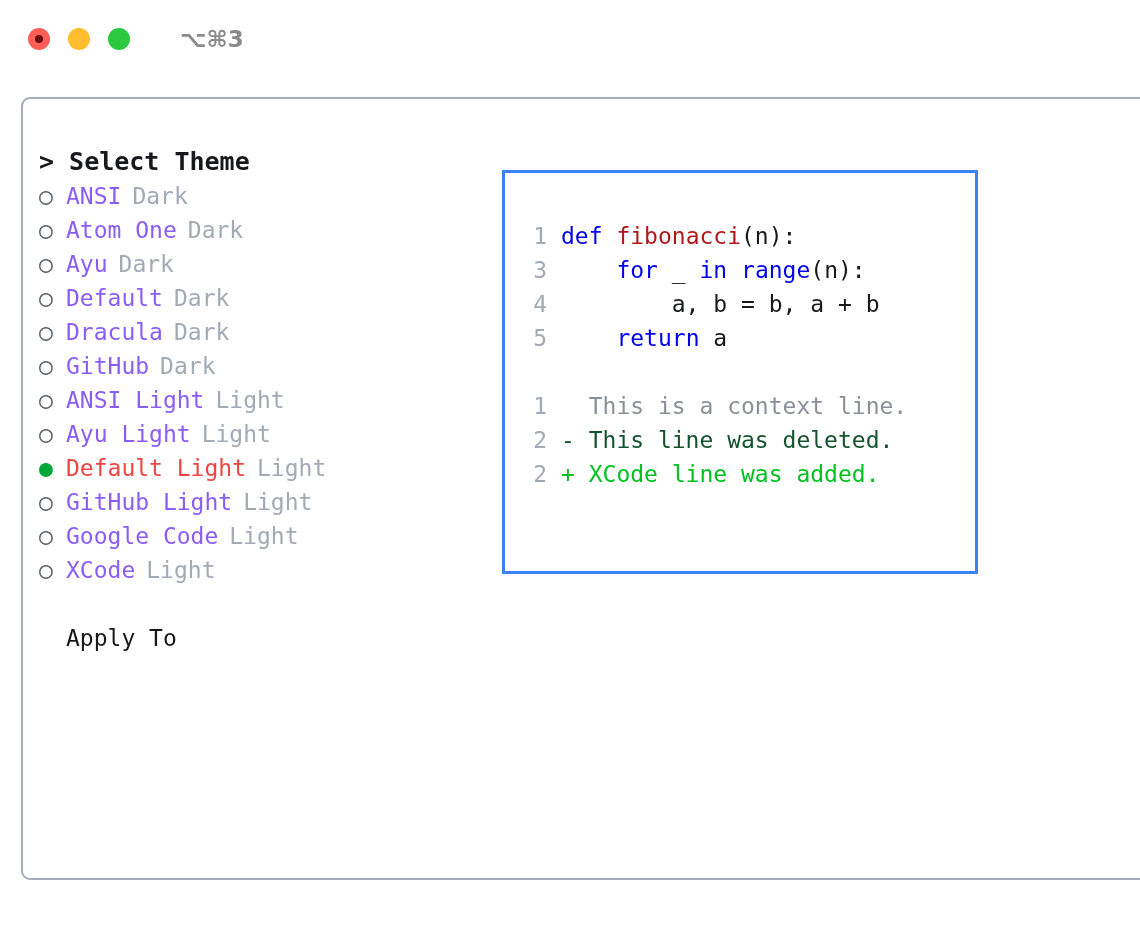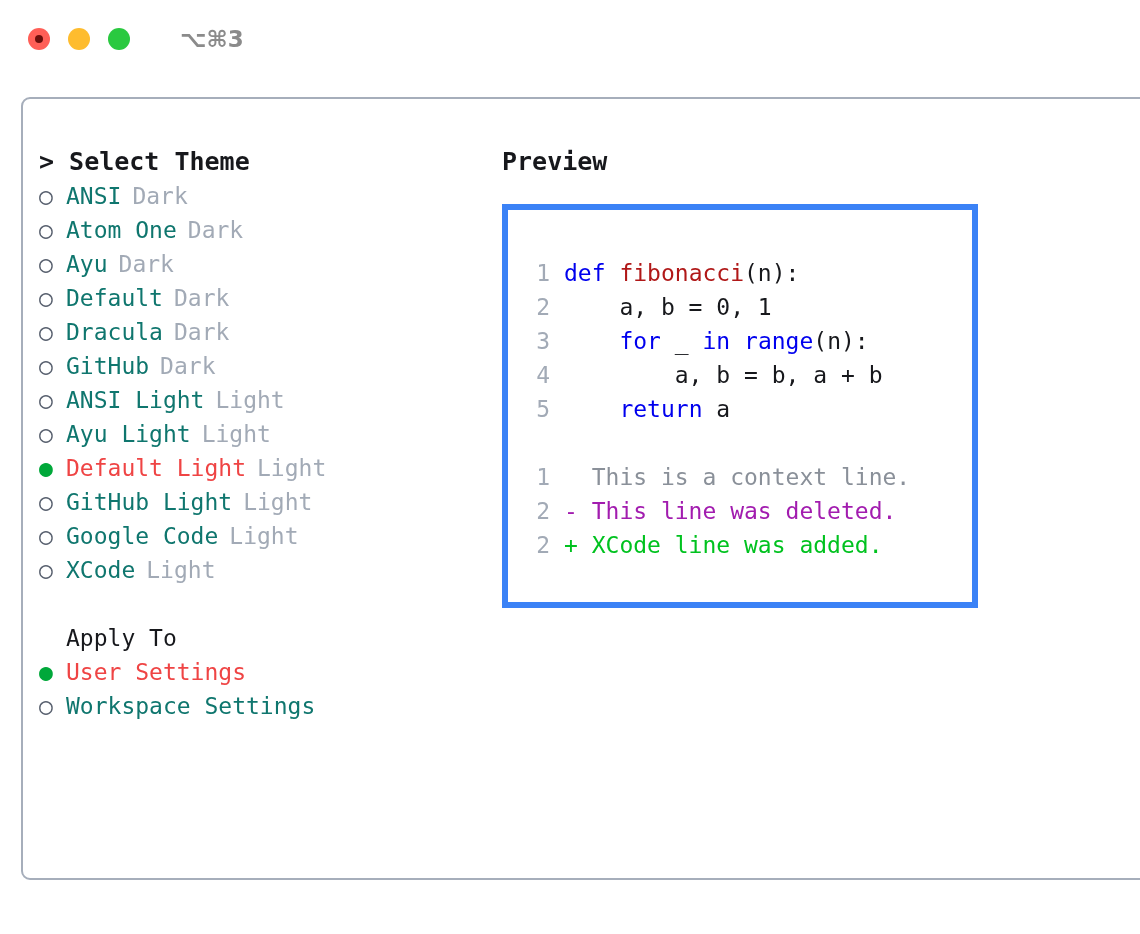--- a/index.html
+++ b/index.html
@@ -120,21 +120,21 @@
   .marker {
     width: 27px;
     flex: 0 0 27px;
     color: #6e7781;
     font-size: 23px;
     display: inline-block;
   }
   .marker.hollow::before { content: "\25CB"; color: #5a6270; }
   .marker.filled::before { content: "\25CF"; color: #00a83a; }
   .opt-name {
-    color: #0f766e;
+    color: #8b5cf6;
   }
   .opt-cat {
     color: #a2aab6;
     margin-left: 11px;
   }
   .opt.selected .opt-name { color: #ef4444; }
 
   .spacer-line { height: 34px; }
 
   .group-heading {
@@ -166,21 +166,21 @@
     font-size: 25px;
     font-weight: bold;
     color: #17181c;
     line-height: 34px;
     white-space: pre;
   }
   .preview-box {
     margin-top: 25px;
     width: 476px;
     height: 404px;
-    border: 6px solid #3b82f6;
+    border: 3px solid #3b82f6;
     box-sizing: border-box;
     background: #ffffff;
     padding: 46px 0 4px 14px;
   }
   .code-line {
     font-size: 23px;
     line-height: 34px;
     height: 34px;
     white-space: pre;
   }
@@ -188,21 +188,21 @@
     color: #a2aab6;
     display: inline-block;
     width: 28px;
     text-align: right;
     margin-right: 14px;
   }
   .tok-kw   { color: #0000ee; }
   .tok-fn   { color: #b01818; }
   .tok-pl   { color: #17181c; }
   .tok-ctx  { color: #8a9099; text-align: center; }
-  .tok-del  { color: #a21caf; text-align: center; }
+  .tok-del  { color: #14532d; text-align: center; }
   .tok-add  { color: #00c21f; }
   .blank-row { height: 34px; }
 </style>
 </head>
 <body>
 
 <div class="window">
 
   <div class="titlebar">
     <div class="dots">
@@ -232,34 +232,28 @@
             <li class="opt selected"><span class="marker filled"></span><span class="opt-name">Default Light</span><span class="opt-cat">Light</span></li>
             <li class="opt"><span class="marker hollow"></span><span class="opt-name">GitHub Light</span><span class="opt-cat">Light</span></li>
             <li class="opt"><span class="marker hollow"></span><span class="opt-name">Google Code</span><span class="opt-cat">Light</span></li>
             <li class="opt"><span class="marker hollow"></span><span class="opt-name">XCode</span><span class="opt-cat">Light</span></li>
           </ul>
 
         <div class="spacer-line"></div>
 
         <div class="group-heading">Apply To</div>
 
-        <ul class="list" id="apply-list">
-            <li class="opt selected"><span class="marker filled"></span><span class="opt-name">User Settings</span></li>
-            <li class="opt"><span class="marker hollow"></span><span class="opt-name">Workspace Settings</span></li>
-          </ul>
 
       </div>
 
       <div class="right-col">
-        <div class="preview-title">Preview</div>
 
         <div class="preview-box">
           <div id="code-block">
               <div class="code-line"><span class="lineno">1</span><span class="tok-kw">def </span><span class="tok-fn">fibonacci</span><span class="tok-pl">(n):</span></div>
-              <div class="code-line"><span class="lineno">2</span><span class="tok-pl">    a, b = 0, 1</span></div>
               <div class="code-line"><span class="lineno">3</span><span class="tok-pl">    </span><span class="tok-kw">for</span><span class="tok-pl"> _ </span><span class="tok-kw">in</span><span class="tok-pl"> </span><span class="tok-kw">range</span><span class="tok-pl">(n):</span></div>
               <div class="code-line"><span class="lineno">4</span><span class="tok-pl">        a, b = b, a + b</span></div>
               <div class="code-line"><span class="lineno">5</span><span class="tok-pl">    </span><span class="tok-kw">return</span><span class="tok-pl"> a</span></div>
             </div>
           <div class="blank-row"></div>
           <div id="diff-block">
               <div class="code-line"><span class="lineno">1</span><span class="tok-ctx">  This is a context line.</span></div>
               <div class="code-line"><span class="lineno">2</span><span class="tok-del">- This line was deleted.</span></div>
               <div class="code-line"><span class="lineno">2</span><span class="tok-add">+ XCode line was added.</span></div>
             </div>

